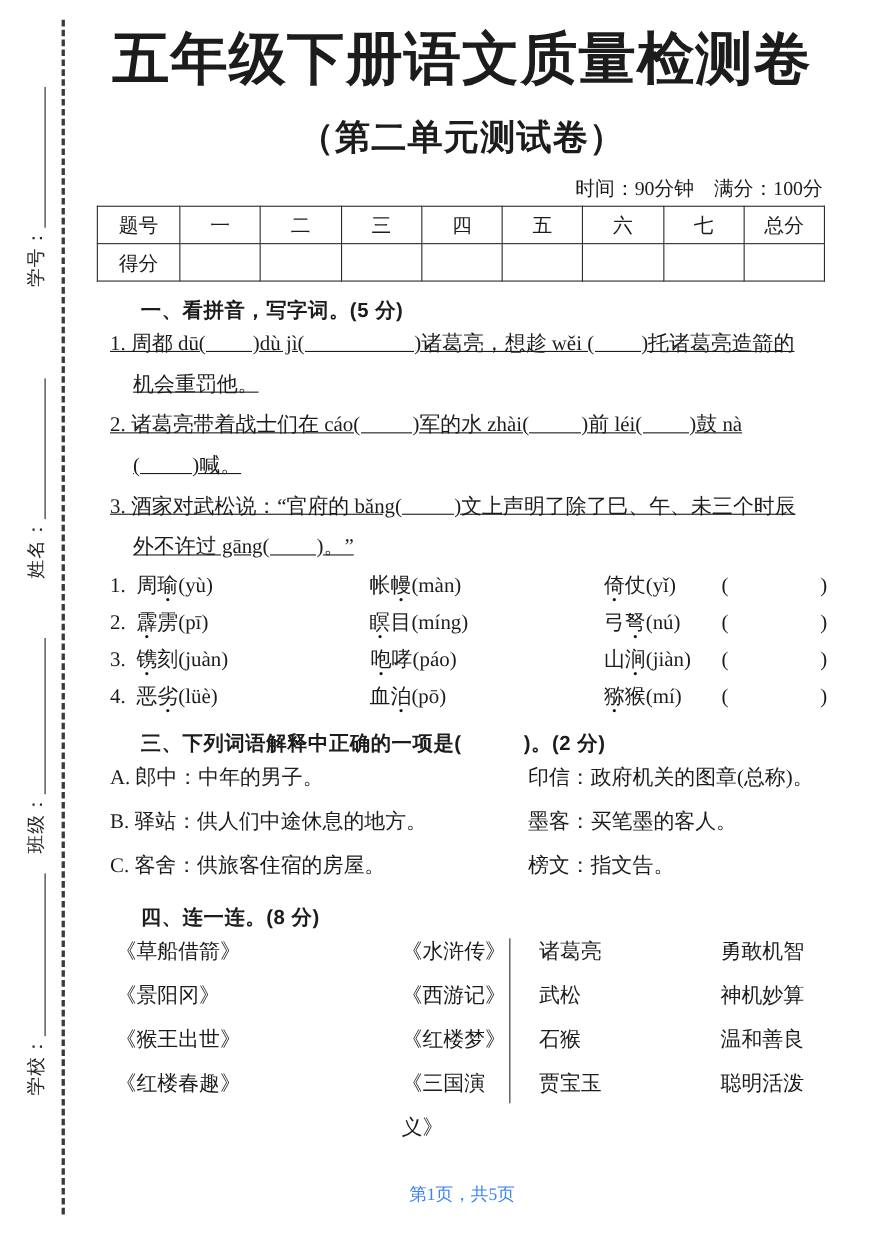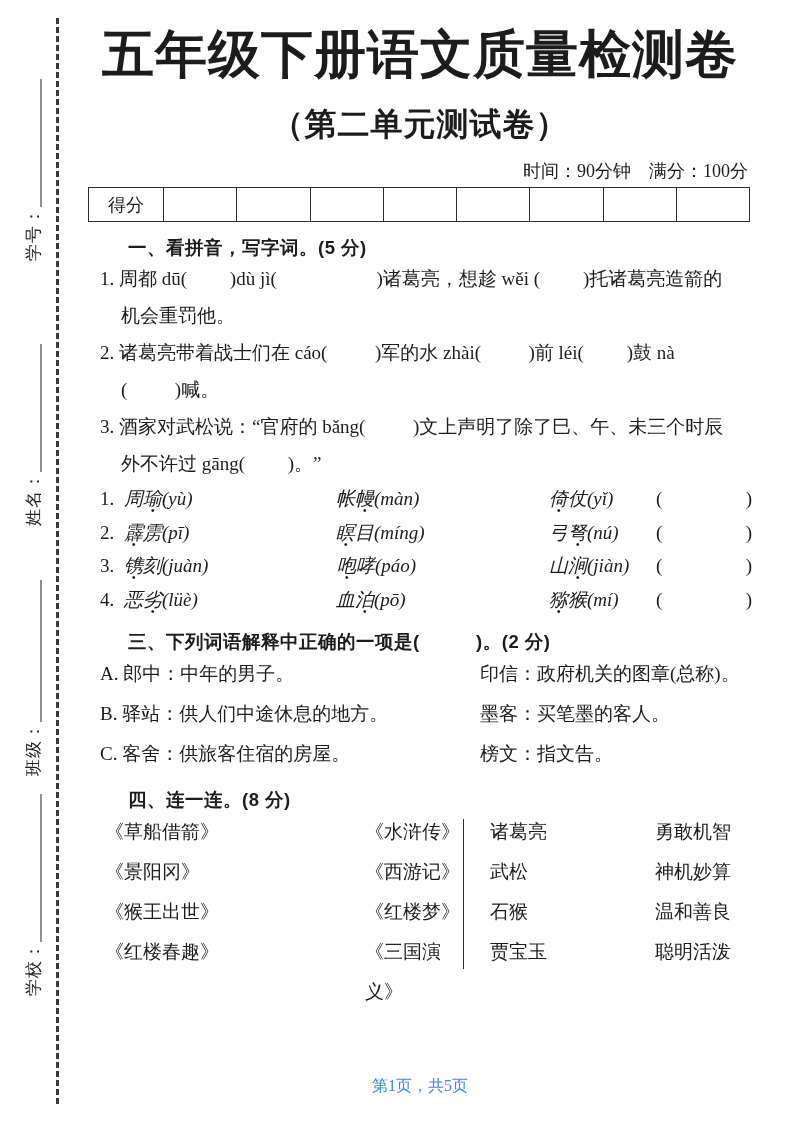--- a/index.html
+++ b/index.html
@@ -28,26 +28,26 @@
   .meta{margin-top:12px;text-align:right;font-size:18px;padding-right:4px;}
 
   table.score{border-collapse:collapse;width:662px;margin-top:4px;table-layout:fixed;}
   table.score td{border:1.6px solid #2c2c2c;height:33px;text-align:center;
                  font-size:18px;padding:0;}
   table.score td.first{width:74px;}
 
   .sec-heading{font-family:"Liberation Sans","DejaVu Sans",sans-serif;
                font-weight:bold;font-size:18.5px;margin-top:13px;letter-spacing:.5px;
                white-space:pre-wrap;margin-left:40px;}
-  .s-line{font-size:19px;line-height:37px;padding-left:12px;white-space:pre-wrap;}
+  .s-line{font-size:19px;line-height:37px;padding-left:12px;white-space:pre-wrap;text-decoration:underline;}
   .s-line.ind{padding-left:33px;}
 
   .s2-row{display:flex;font-size:19px;line-height:33.5px;padding-left:12px;}
   .s2-num{width:24px;}
-  .s2-w{position:relative;font-style:italic;}
+  .s2-w{position:relative;}
   .s2-w1{width:212px;} .s2-w2{width:213px;} .s2-w3{flex:1;}
   .dotted{position:relative;display:inline-block;}
   .dotted::after{content:"•";position:absolute;left:50%;transform:translateX(-50%);
                  bottom:-13px;font-size:12px;color:#111;}
   .s2-blank{width:96px;display:flex;justify-content:space-between;}
 
   .s3-row{display:flex;font-size:19px;line-height:40px;padding-left:12px;}
   .s3-left{width:380px;white-space:pre-wrap;}
   .s3-right{flex:1;white-space:pre-wrap;}
 
@@ -82,20 +82,31 @@
   </div>
 
   <div class="content">
 
     <div class="title">五年级下册语文质量检测卷</div>
     <div class="subtitle">（第二单元测试卷）</div>
     <div class="meta">时间：90分钟　满分：100分</div>
 
     <table class="score">
       <tbody>
+        <tr id="score-header-row">
+            <td class="first">题号</td>
+            <td>一</td>
+            <td>二</td>
+            <td>三</td>
+            <td>四</td>
+            <td>五</td>
+            <td>六</td>
+            <td>七</td>
+            <td>总分</td>
+          </tr>
         <tr id="score-score-row">
             <td class="first">得分</td>
             <td></td>
             <td></td>
             <td></td>
             <td></td>
             <td></td>
             <td></td>
             <td></td>
             <td></td>

